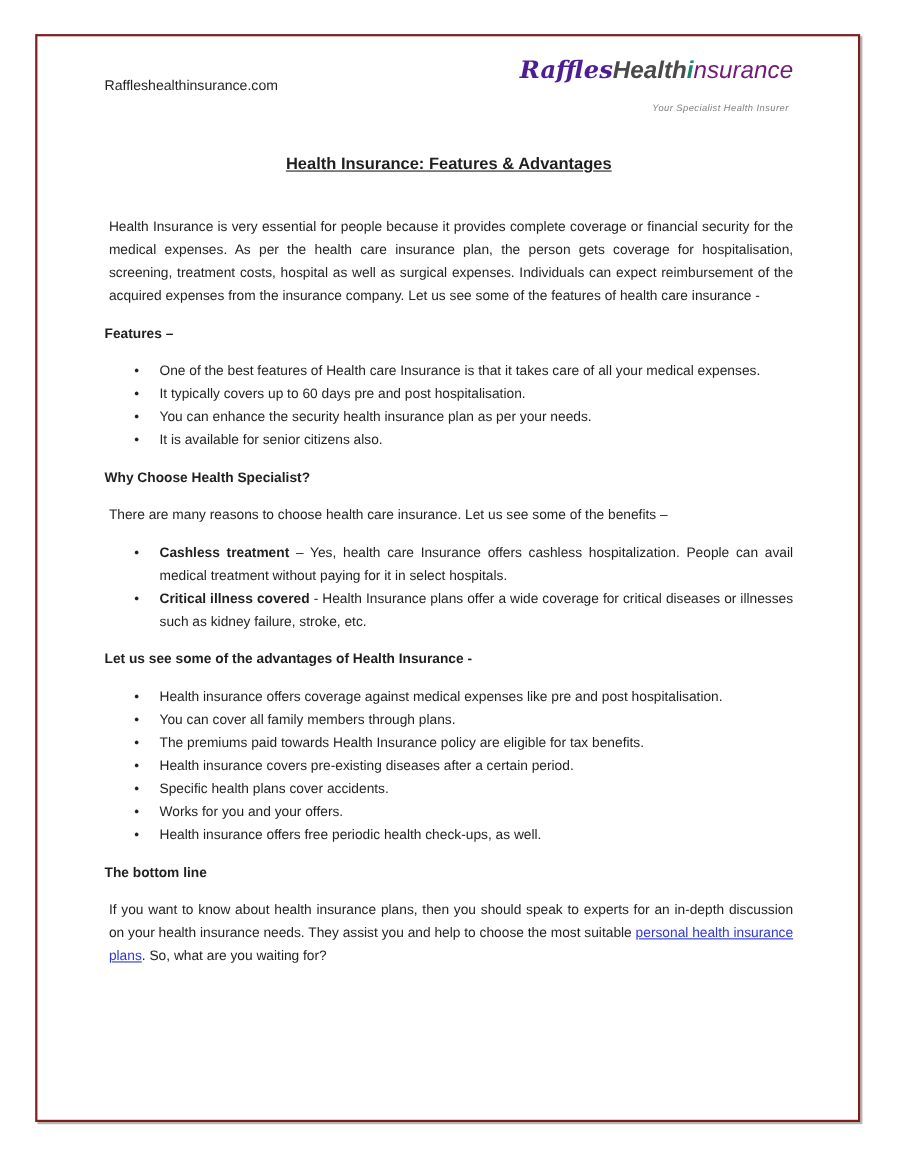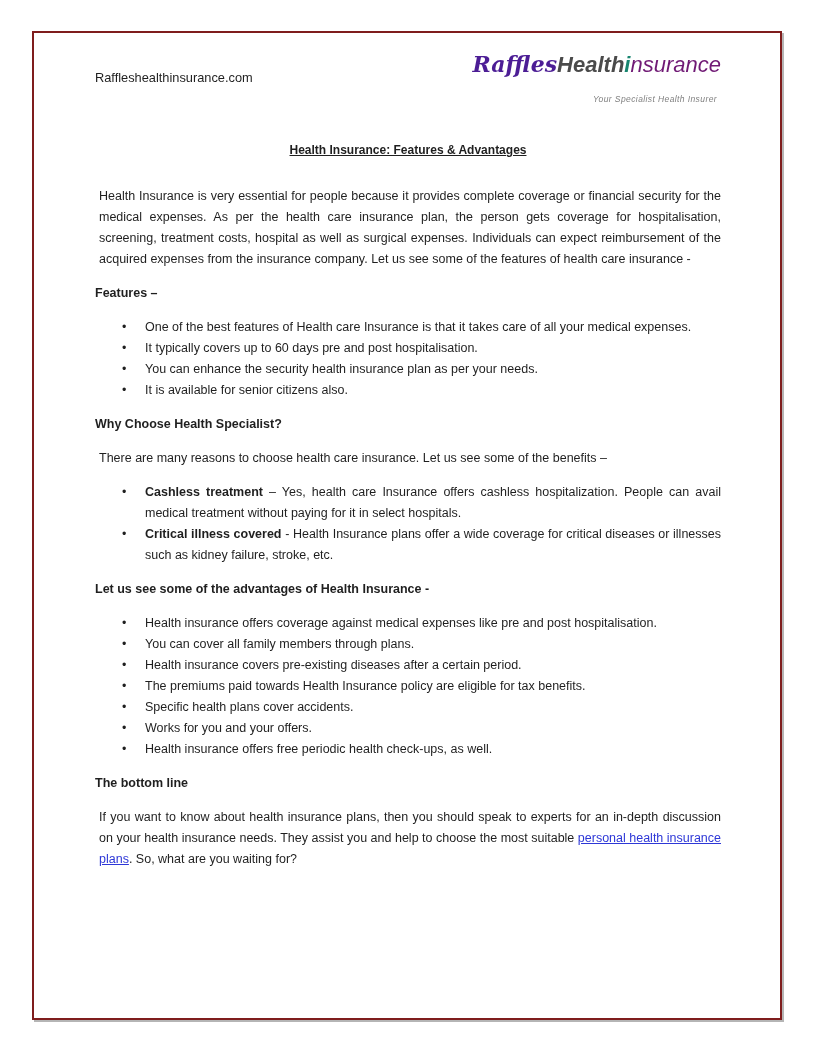--- a/index.html
+++ b/index.html
@@ -62,26 +62,26 @@
   }
   .logo-tag {
     font-size: 8.5px;
     font-style: italic;
     color: #808080;
     letter-spacing: 0.4px;
     margin-top: 17px;
     padding-right: 4px;
   }
   h1 {
-    font-size: 12px;
+    font-size: 15px;
     font-weight: 700;
     color: #1f1f1f;
     text-align: center;
     text-decoration: underline;
-    margin: 18px 0 24px 0;
+    margin: 18px 0 34px 0;
     line-height: 24px;
   }
   .doc {
     font-size: 12.5px;
     line-height: 21px;
     color: #1f1f1f;
   }
   .doc p {
     margin: 0 0 13px 4px;
     text-align: justify;
@@ -146,22 +146,22 @@
     <p>There are many reasons to choose health care insurance. Let us see some of the benefits –</p>
     <ul>
       <li><span class="lead">Cashless treatment</span><span> – Yes, health care Insurance offers cashless hospitalization. People can avail medical treatment without paying for it in select hospitals.</span></li>
       <li><span class="lead">Critical illness covered</span><span> - Health Insurance plans offer a wide coverage for critical diseases or illnesses such as kidney failure, stroke, etc.</span></li>
     </ul>
 
     <h2>Let us see some of the advantages of Health Insurance -</h2>
     <ul>
       <li>Health insurance offers coverage against medical expenses like pre and post hospitalisation.</li>
       <li>You can cover all family members through plans.</li>
+      <li>The premiums paid towards Health Insurance policy are eligible for tax benefits.</li>
       <li>Health insurance covers pre-existing diseases after a certain period.</li>
-      <li>The premiums paid towards Health Insurance policy are eligible for tax benefits.</li>
       <li>Specific health plans cover accidents.</li>
       <li>Works for you and your offers.</li>
       <li>Health insurance offers free periodic health check-ups, as well.</li>
     </ul>
 
     <h2>The bottom line</h2>
     <p><span>If you want to know about health insurance plans, then you should speak to experts for an in-depth discussion on your health insurance needs. They assist you and help to choose the most suitable </span><a class="doc-link">personal health insurance plans</a><span>. So, what are you waiting for?</span></p>
 
   </div>
 </div>

